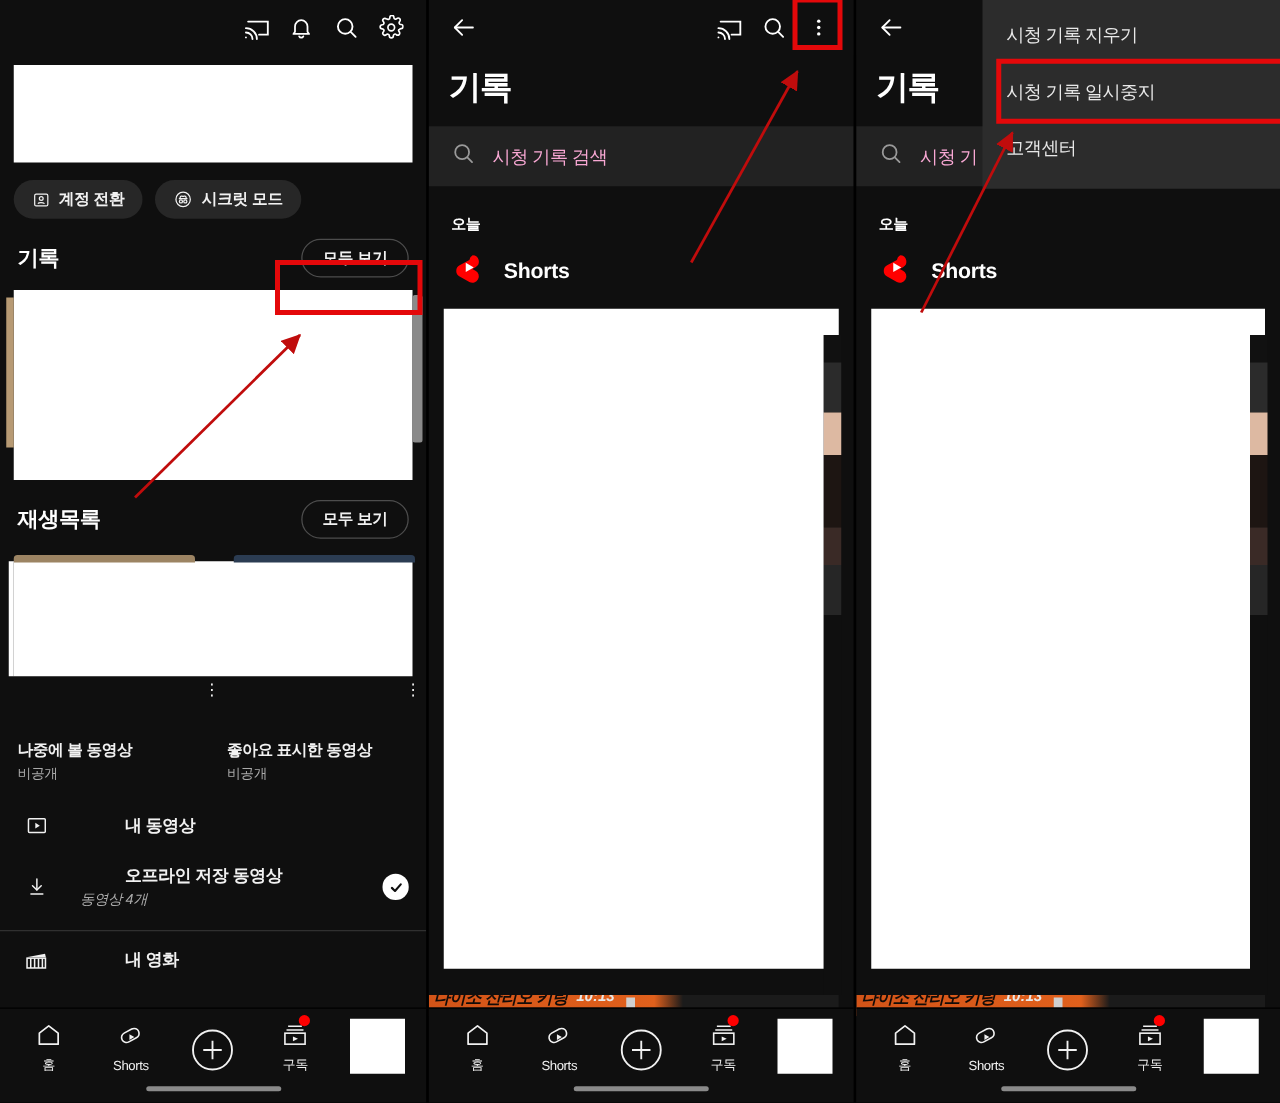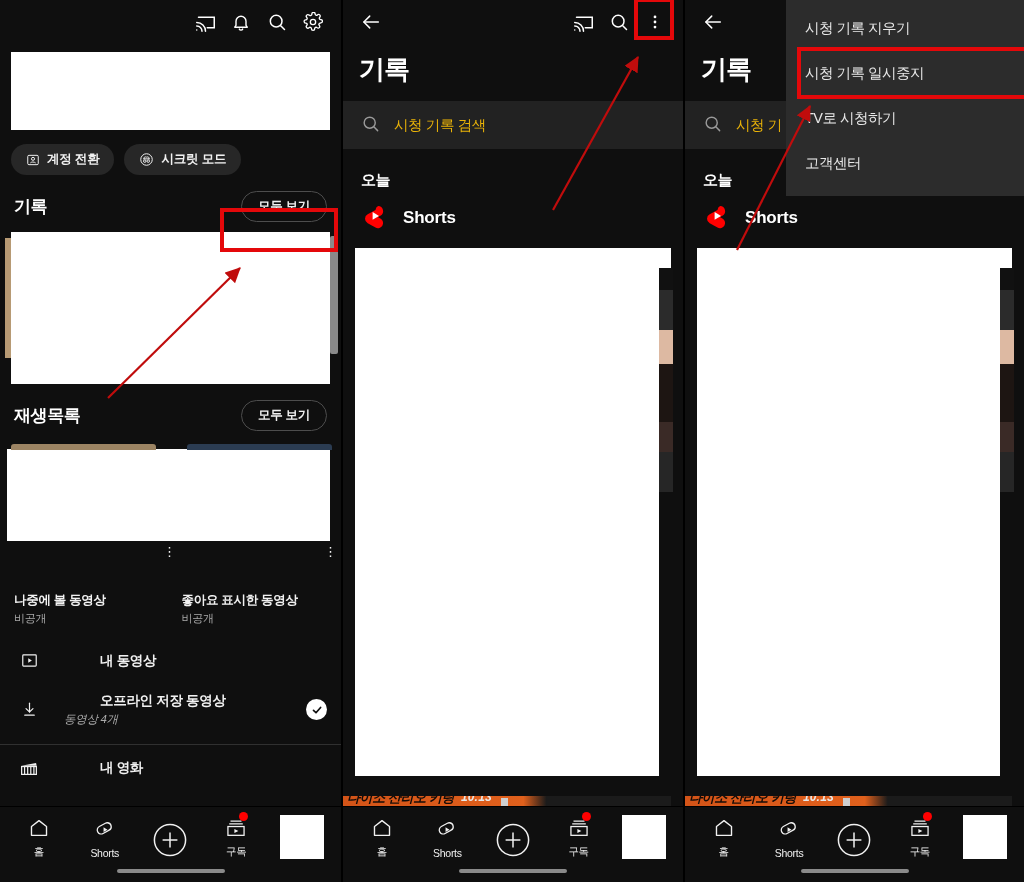--- a/index.html
+++ b/index.html
@@ -62,22 +62,22 @@
   .lrow{ display:flex; align-items:center; padding:11px 14px; gap:20px; }
   .lrow .li{ width:30px; display:flex; justify-content:center; align-items:center; flex:0 0 30px;}
   .lrow .lt{ font-size:13.5px; color:#f1f1f1; font-weight:600; letter-spacing:-.3px;padding-left:36px;}
   .lrow .lsub{ font-size:11.5px; color:#aaa; margin-top:2px; letter-spacing:-.3px;font-style:italic;}
   .lrow .chk{ margin-left:auto; width:21px; height:21px; border-radius:50%; background:#fff; display:flex; align-items:center; justify-content:center; }
   .divider{ height:1px; background:#303030; margin:6px 0 0 0; }
 
   
   .bigtitle{ font-size:26px; color:#fff; font-weight:700; padding:8px 16px 14px 16px; letter-spacing:-1px; }
   .searchbar{ background:#222; height:48px; display:flex; align-items:center; gap:14px; padding:0 18px; }
-  .searchbar .ph{ color:#eab308; font-size:14.5px; letter-spacing:-.4px;text-align:center; }
-  .todaylbl{ font-size:15px; color:#fff; font-weight:700; padding:22px 18px 10px 18px; letter-spacing:-.5px; }
+  .searchbar .ph{ color:#f9a8d4; font-size:14.5px; letter-spacing:-.4px;text-align:center; }
+  .todaylbl{ font-size:12px; color:#fff; font-weight:700; padding:22px 18px 10px 18px; letter-spacing:-.5px; }
   .shortsrow{ display:flex; align-items:center; gap:14px; padding:2px 18px 10px 18px; }
   .shortsrow .lbl{ font-size:17px; color:#fff; font-weight:700; letter-spacing:-.2px; }
   .whiteblock{ margin:4px 12px 0 12px; background:#fff; }
   .p2 .whiteblock{ height:528px; }
   .p3 .whiteblock{ height:528px; }
 
   .edgestrip{ position:absolute; right:10px; width:14px; background:#111; }
   .edgestrip .seg{ width:100%; }
 
   .cutline{ position:absolute; left:0; right:12px; height:17px; overflow:hidden;font-style:italic; }
@@ -498,21 +498,20 @@
     <div class="cutline" style="top:796px;">
       <div class="bg"></div>
       <div class="txt">다이소 산리오 키링</div>
       <div class="time">10:13</div>
       <div class="batt"></div>
     </div>
 
     <div class="dropdown">
       <div class="dditem">시청 기록 지우기</div>
       <div class="dditem">시청 기록 일시중지</div>
-      <div class="dditem">TV로 시청하기</div>
       <div class="dditem">고객센터</div>
     </div>
 
     <div class="bottomnav">
       <div class="navrow">
         <div class="navitem">
           <div class="navicon">
             <svg width="22" height="22" viewBox="0 0 24 24" fill="none" stroke="#f1f1f1" stroke-width="1.5" stroke-linejoin="round">
                 <path d="M3.8 10.4 12 4l8.2 6.4V20H3.8z"></path>
               </svg>

